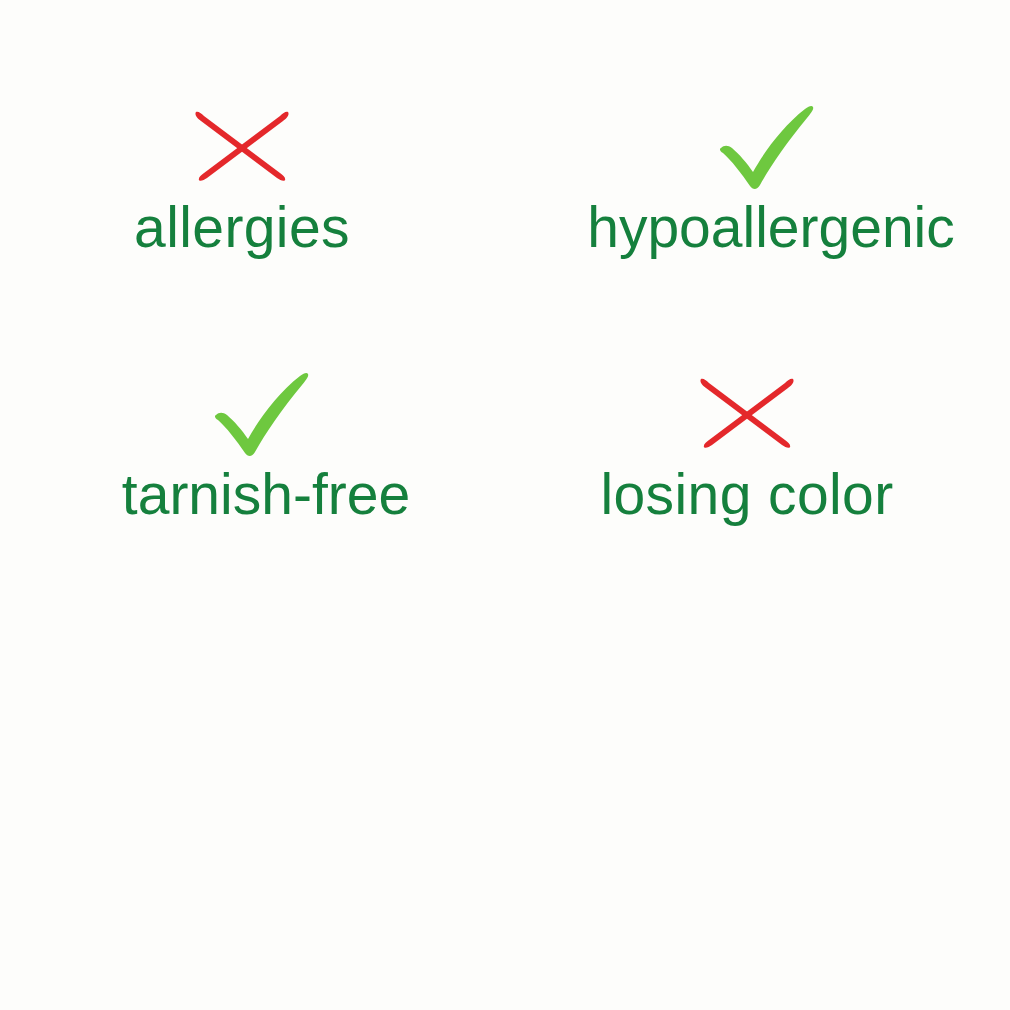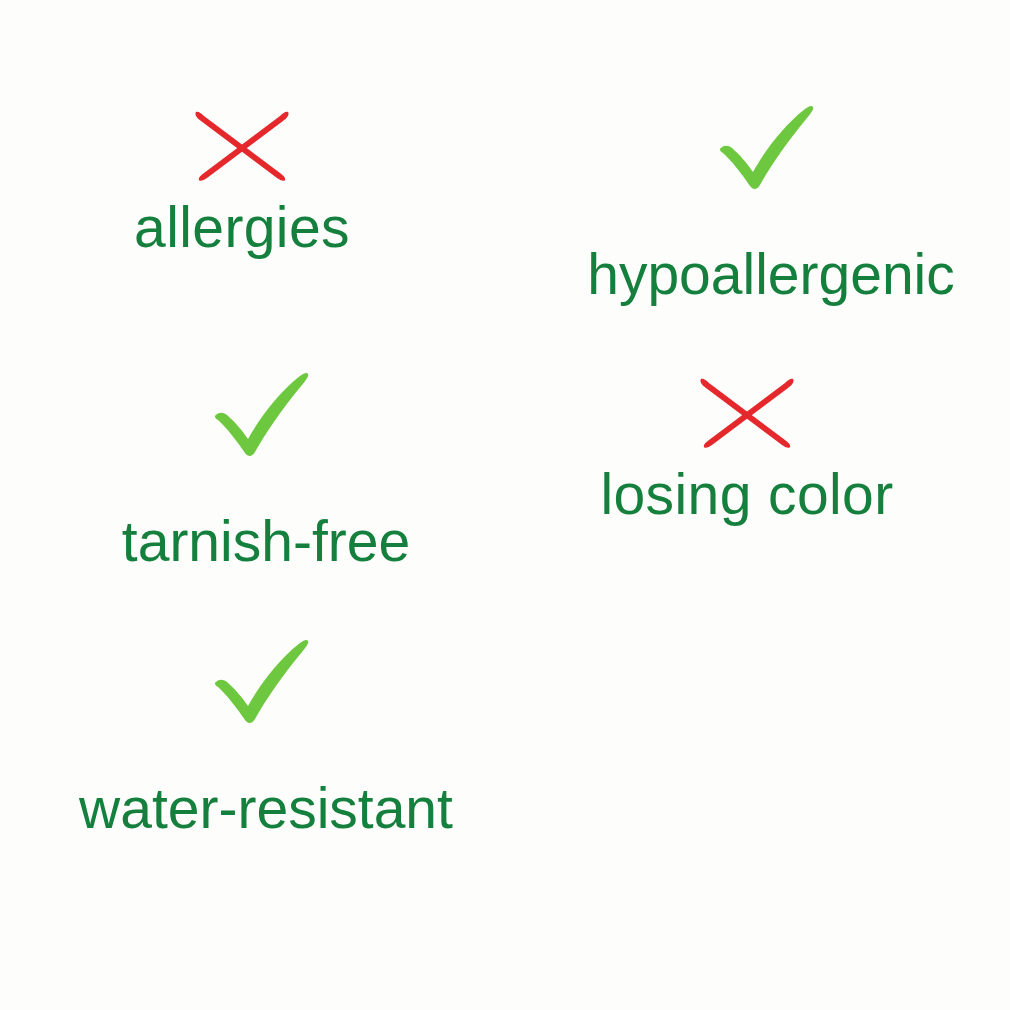--- a/index.html
+++ b/index.html
@@ -35,21 +35,21 @@
 
   .cell {
     display: flex;
     flex-direction: column;
     align-items: center;
     justify-content: flex-start;
   }
 
   
   .cell.col-left  { padding-right: 21px; }
-  .cell.col-right { padding-left: 27px; gap: 47px; }
+  .cell.col-right { padding-left: 27px; }
 
   .mark {
     width: 120px;
     height: 96px;
     display: block;
     overflow: visible;
   }
 
   .label {
     margin-top: 6px;
@@ -97,21 +97,15 @@
 
     <div class="cell col-left">
       <svg class="mark" viewBox="0 0 120 96" aria-hidden="true">
         <path d="M14,16 C16,15 19,17 22,20 L98,77 C101,79 104,82 103,84 C102,86 98,84 95,82 L19,25 C16,23 12,19 14,16 Z" fill="#e4282b"></path>
         <path d="M106,16 C108,19 104,23 101,25 L25,82 C22,84 18,86 17,84 C16,82 19,79 22,77 L98,20 C101,17 104,15 106,16 Z" fill="#e4282b"></path>
       </svg>
       <div class="label">losing color</div>
     </div>
 
 
-    <div class="cell col-right">
-      <svg class="mark" viewBox="0 0 120 96" aria-hidden="true">
-        <path d="M10,52 C13,49 17,49 21,52 C28,58 36,67 42,76 C53,56 72,30 94,13 C98,10 101,9 102,11 C103,13 100,17 96,22 C76,46 59,71 49,89 C46,94 42,94 39,90 C31,78 20,64 12,57 C9,55 8,53 10,52 Z" fill="#6ec83f"></path>
-      </svg>
-      <div class="label wide">water-resistant</div>
-    </div>
 
   </div>
 </div>
 
 </body></html>

